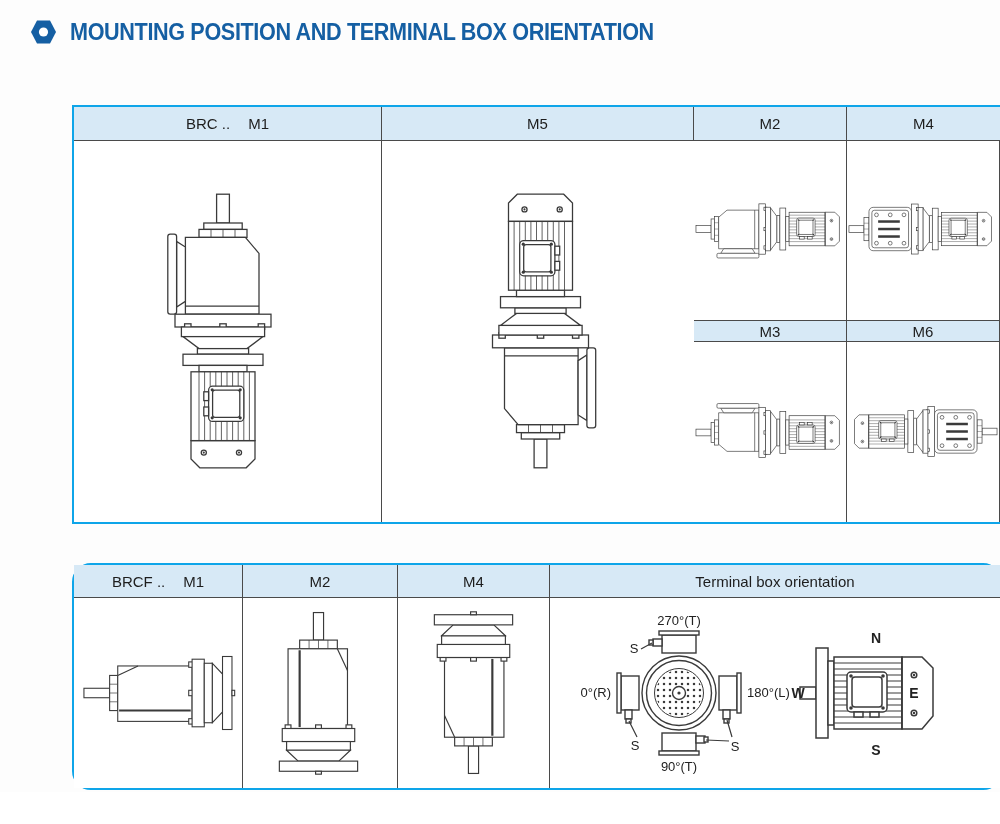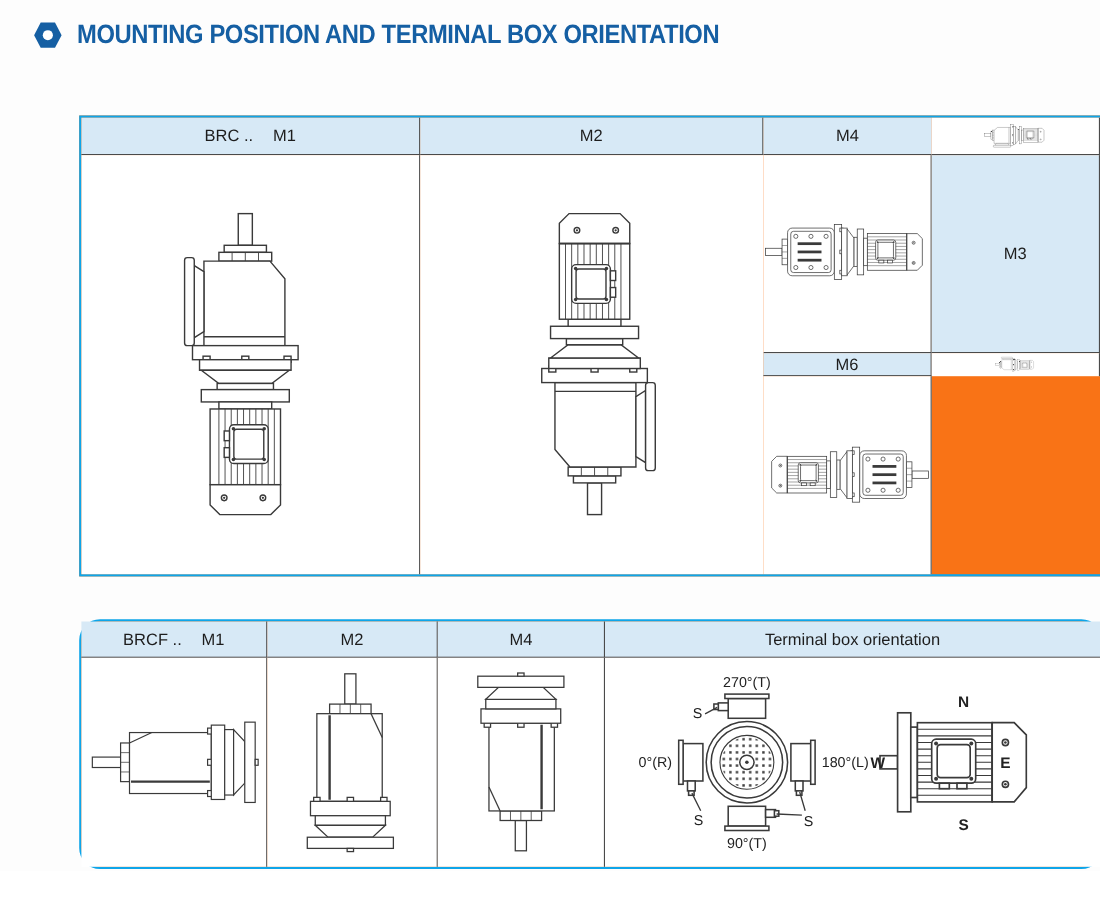--- a/index.html
+++ b/index.html
@@ -140,20 +140,23 @@
     </svg>
     <h1 class="page-title">MOUNTING POSITION AND TERMINAL BOX ORIENTATION</h1>
   </div>
 
   <div class="mtable t1">
     <div class="hcell br bb">
       <span>BRC ..</span>
       <span>M1</span>
     </div>
     <div class="hcell br bb">
+      <span>M5</span>
+    </div>
+    <div class="hcell br bb">
       <span>M2</span>
     </div>
     <div class="hcell bb">
       <span>M4</span>
     </div>
 
     <div class="dcell br bb">
       <svg viewBox="0 0 308 178">
         <use href="#driveg" transform="translate(4,86) scale(0.85)"></use>
       </svg>

